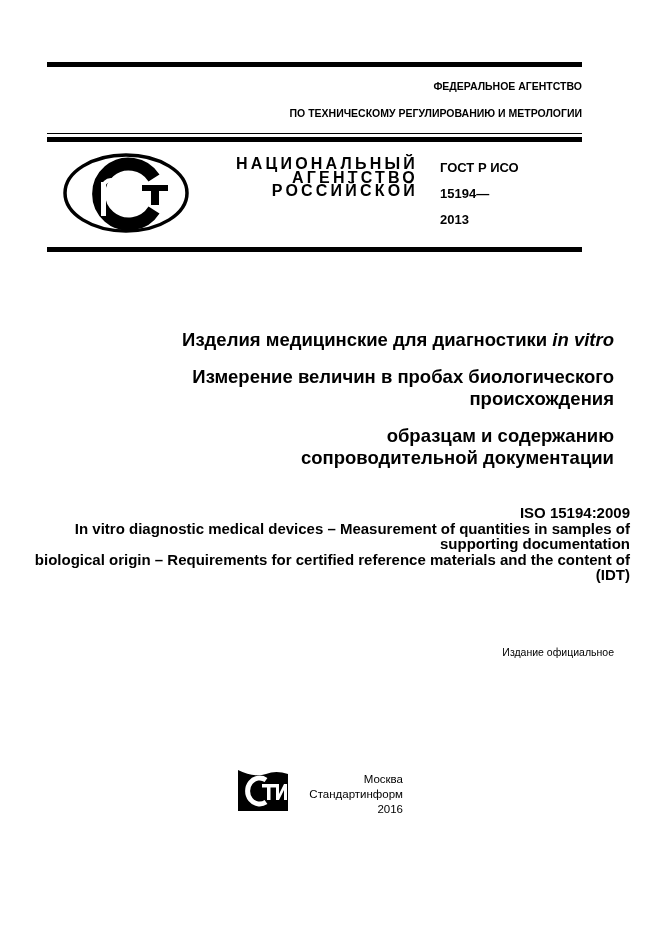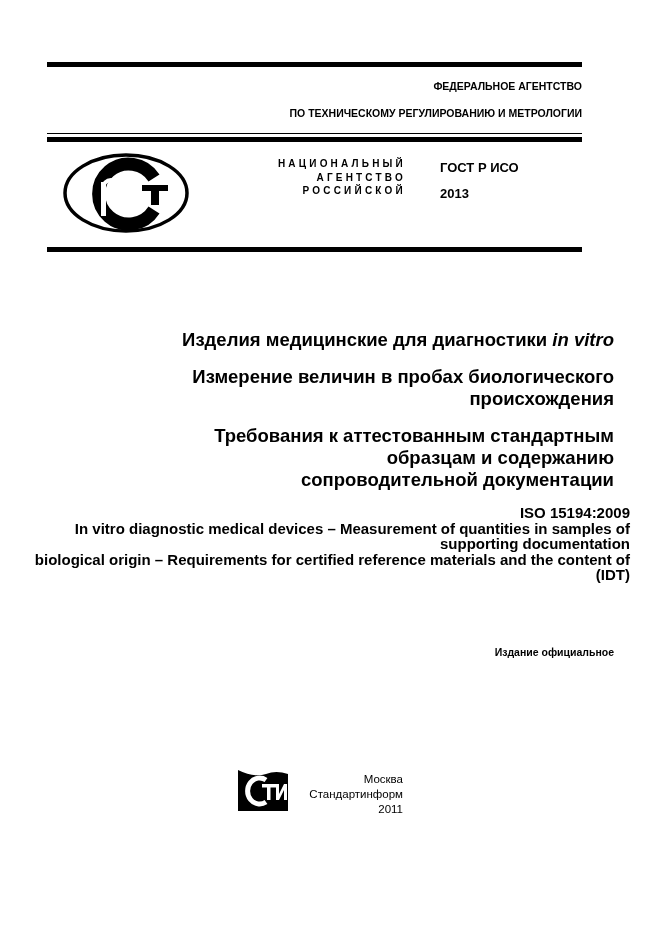--- a/index.html
+++ b/index.html
@@ -2,25 +2,25 @@
 <html><head>
 <meta charset="utf-8">
 <style>
   html, body { margin: 0; padding: 0; background: #ffffff; }
   body { width: 661px; height: 935px; position: relative; overflow: hidden;
          font-family: "Liberation Sans", sans-serif; color: #000; }
   .abs { position: absolute; }
   .rule { position: absolute; left: 47px; width: 535px; background: #000; }
   .center { text-align: right; }
   .agency { left: 47px; width: 535px; font-weight: bold; font-size: 10.5px; }
-  .nat { left: 220px; width: 186px; font-weight: bold; font-size: 10px; letter-spacing: 3.2px; line-height: 13.5px; }
+  .nat { left: 232px; width: 186px; font-weight: bold; font-size: 16px; letter-spacing: 3.2px; line-height: 13.5px; }
   .gost { left: 440px; width: 160px; font-weight: bold; font-size: 13px; line-height: 26px; }
   .t1 { left: 47px; width: 567px; font-weight: bold; font-size: 18.5px; line-height: 22px; margin-top: 12px; }
   .iso { left: 30px; width: 600px; font-weight: bold; font-size: 15px; line-height: 15.5px; }
-  .official { left: 47px; width: 567px; font-weight: bold; font-size: 10.5px; }
+  .official { left: 47px; width: 567px; font-weight: normal; font-size: 10.5px; }
   .pub { left: 293px; width: 110px; font-weight: normal; font-size: 11.5px; line-height: 15px; }
   i { font-style: italic; }
 </style>
 </head>
 <body>
 
 <div class="rule" style="top:62px;height:5px;"></div>
 <div class="rule" style="top:133px;height:1px;"></div>
 <div class="rule" style="top:137px;height:5px;"></div>
 <div class="rule" style="top:247px;height:5px;"></div>
@@ -43,32 +43,32 @@
 </div>
 
 <div class="abs center nat" style="top:157px;">
   <div>НАЦИОНАЛЬНЫЙ</div>
   <div>АГЕНТСТВО</div>
   <div>РОССИЙСКОЙ</div>
 </div>
 
 <div class="abs gost" style="top:155px;">
   <div>ГОСТ Р ИСО</div>
+  <div>15194—</div>
   <div>2013</div>
 </div>
 
 <div class="abs center t1" style="top:317px;">
   <span>Изделия медицинские для диагностики </span><i>in vitro</i>
 </div>
 <div class="abs center t1" style="top:354px;">
   <div>Измерение величин в пробах биологического</div>
   <div>происхождения</div>
 </div>
 <div class="abs center t1" style="top:413px;">
-  <div>Требования к аттестованным стандартным</div>
   <div>образцам и содержанию</div>
   <div>сопроводительной документации</div>
 </div>
 
 <div class="abs center iso" style="top:505px;">
   <div>ISO 15194:2009</div>
   <div>In vitro diagnostic medical devices – Measurement of quantities in samples of</div>
   <div>supporting documentation</div>
   <div>biological origin – Requirements for certified reference materials and the content of</div>
   <div>(IDT)</div>
@@ -83,14 +83,14 @@
     <path d="M30 12 A12 13 0 1 0 30 34" fill="none" stroke="#fff" stroke-width="5"></path>
     <rect x="26" y="16" width="14" height="3.5" fill="#fff"></rect>
     <rect x="31" y="16" width="3.5" height="16" fill="#fff"></rect>
     <path d="M40 32 L40 16 L43 16 L43 26 L48 16 L51 16 L51 32 L48 32 L48 22 L43 32 Z" fill="#fff"></path>
   </svg>
 </div>
 
 <div class="abs center pub" style="top:772px;">
   <div>Москва</div>
   <div>Стандартинформ</div>
-  <div>2011</div>
+  <div>2016</div>
 </div>
 
 </body></html>

